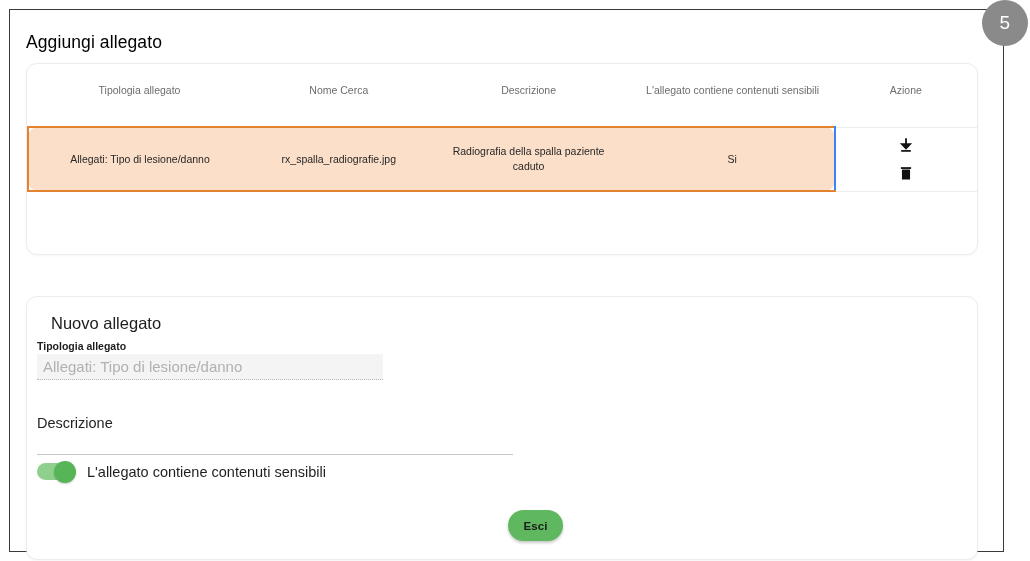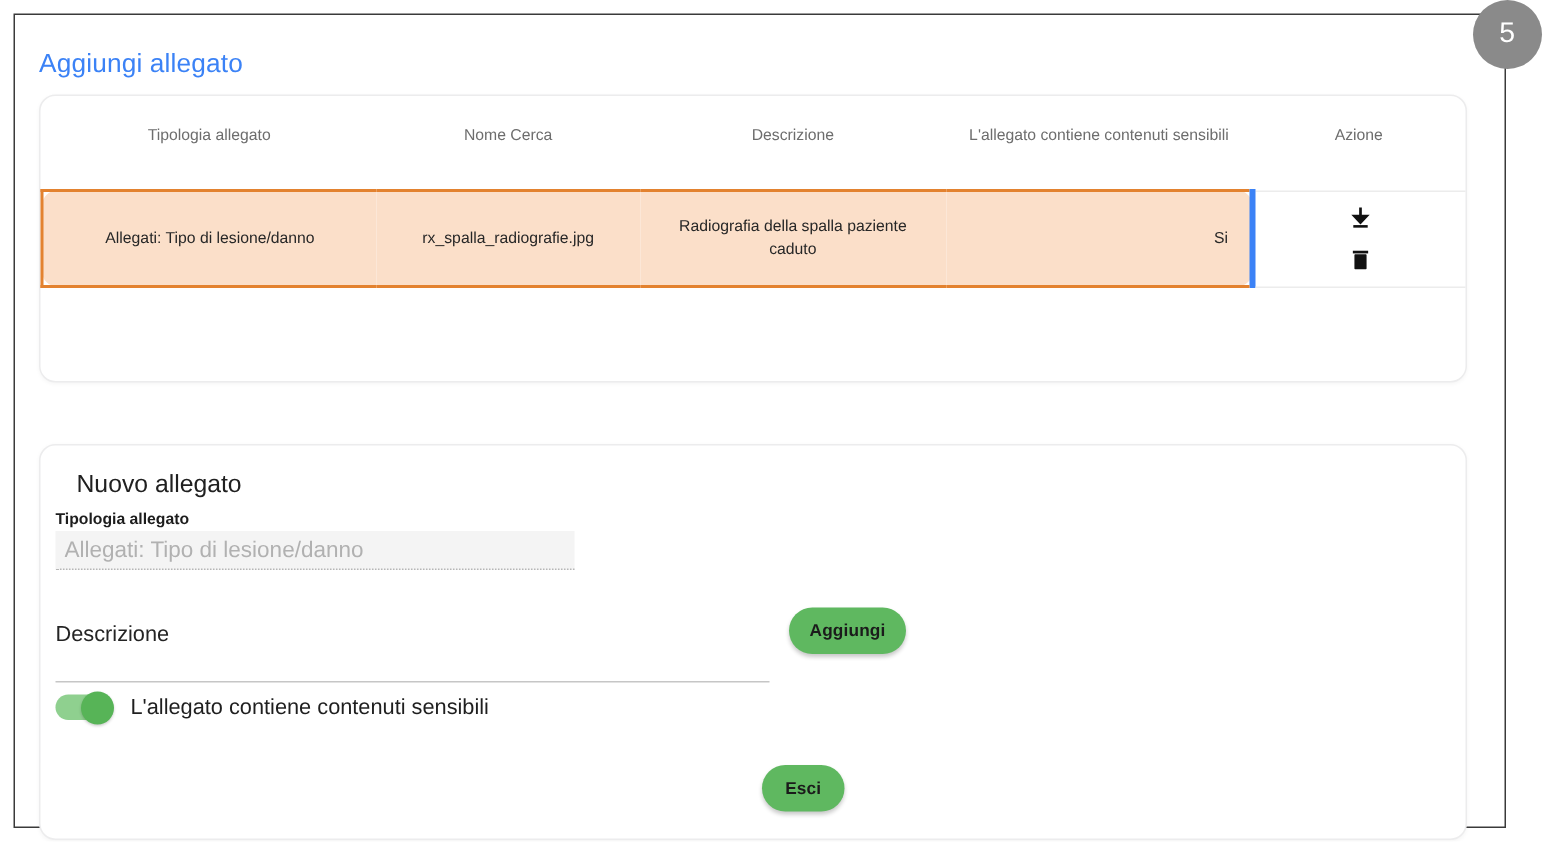--- a/index.html
+++ b/index.html
@@ -45,21 +45,21 @@
     z-index: 30;
     letter-spacing: .5px;
   }
 
   
   #page-title {
     position: absolute;
     left: 26px;
     top: 32px;
     font-size: 17.5px;
-    color: #3b82f6;
+    color: #000000;
     letter-spacing: .1px;
   }
 
   
   #table-card {
     position: absolute;
     left: 26px;
     top: 63px;
     width: 952px;
     height: 192px;
@@ -104,24 +104,23 @@
     background: #FBDFC9;
     border-top: 2px solid #E3822F;
     border-bottom: 2px solid #E3822F;
   }
   tr.row-highlight td.hl-first {
     border-left: 2px solid #E3822F;
     border-top-left-radius: 10px;
     border-bottom-left-radius: 10px;
   }
   tr.row-highlight td.hl-last {
-    border-right: 4px solid #3b82f6;
+    border-right: 2px solid #3b82f6;
     border-top-right-radius: 10px;
     border-bottom-right-radius: 10px;
-    text-align: right;
   }
 
   .cellwrap { padding: 10px 14px; line-height: 1.42; }
 
   .action-cell {
     padding: 0;
   }
   .action-stack {
     display: flex;
     flex-direction: column;
@@ -349,21 +348,20 @@
 <div id="new-card">
   <div id="new-card-title">Nuovo allegato</div>
 
   <div id="tipologia-label">Tipologia allegato</div>
   <input id="tipologia-input" type="text" placeholder="Allegati: Tipo di lesione/danno" style="">
 
 
   <div id="descrizione-label">Descrizione</div>
   <input id="descrizione-input" type="text" placeholder="" style="">
 
-  <button id="btn-aggiungi" class="btn-green">Aggiungi</button>
 
   <div id="sensibili-row">
     <div class="toggle">
       <div class="knob"></div>
     </div>
     <div id="sensibili-text">L'allegato contiene contenuti sensibili</div>
   </div>
 </div>
 
 <button id="btn-esci" class="btn-green">Esci</button>

